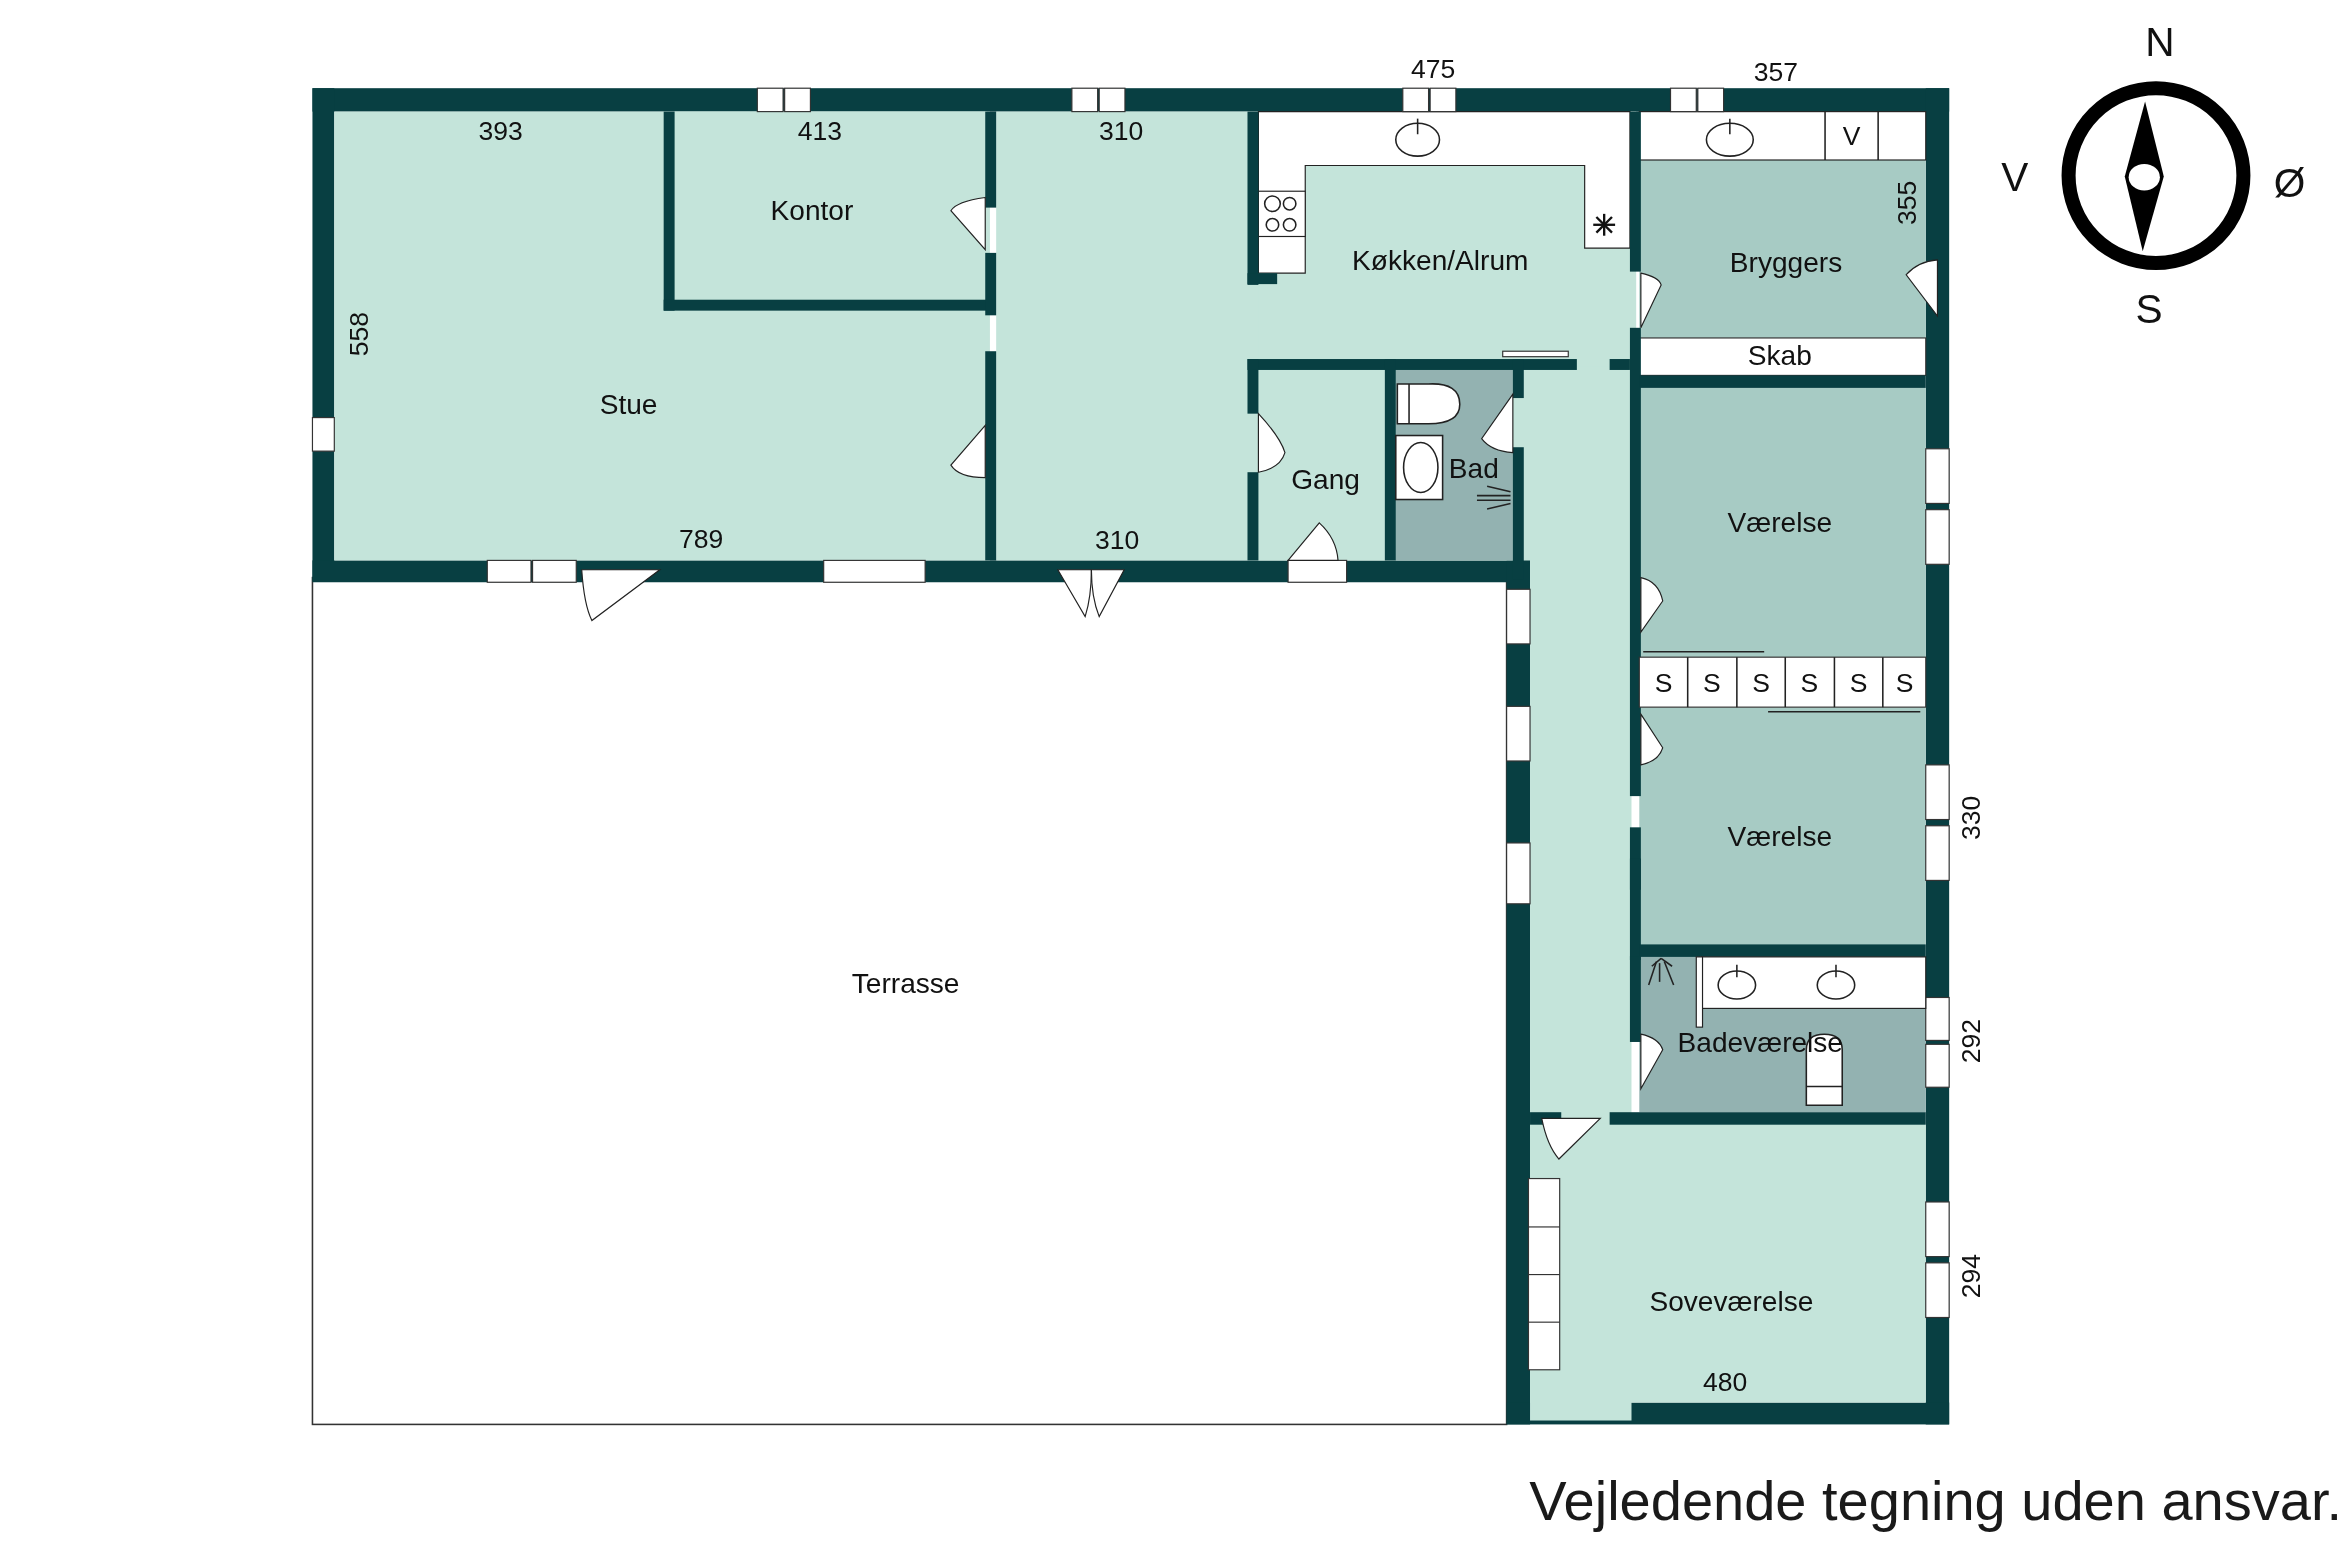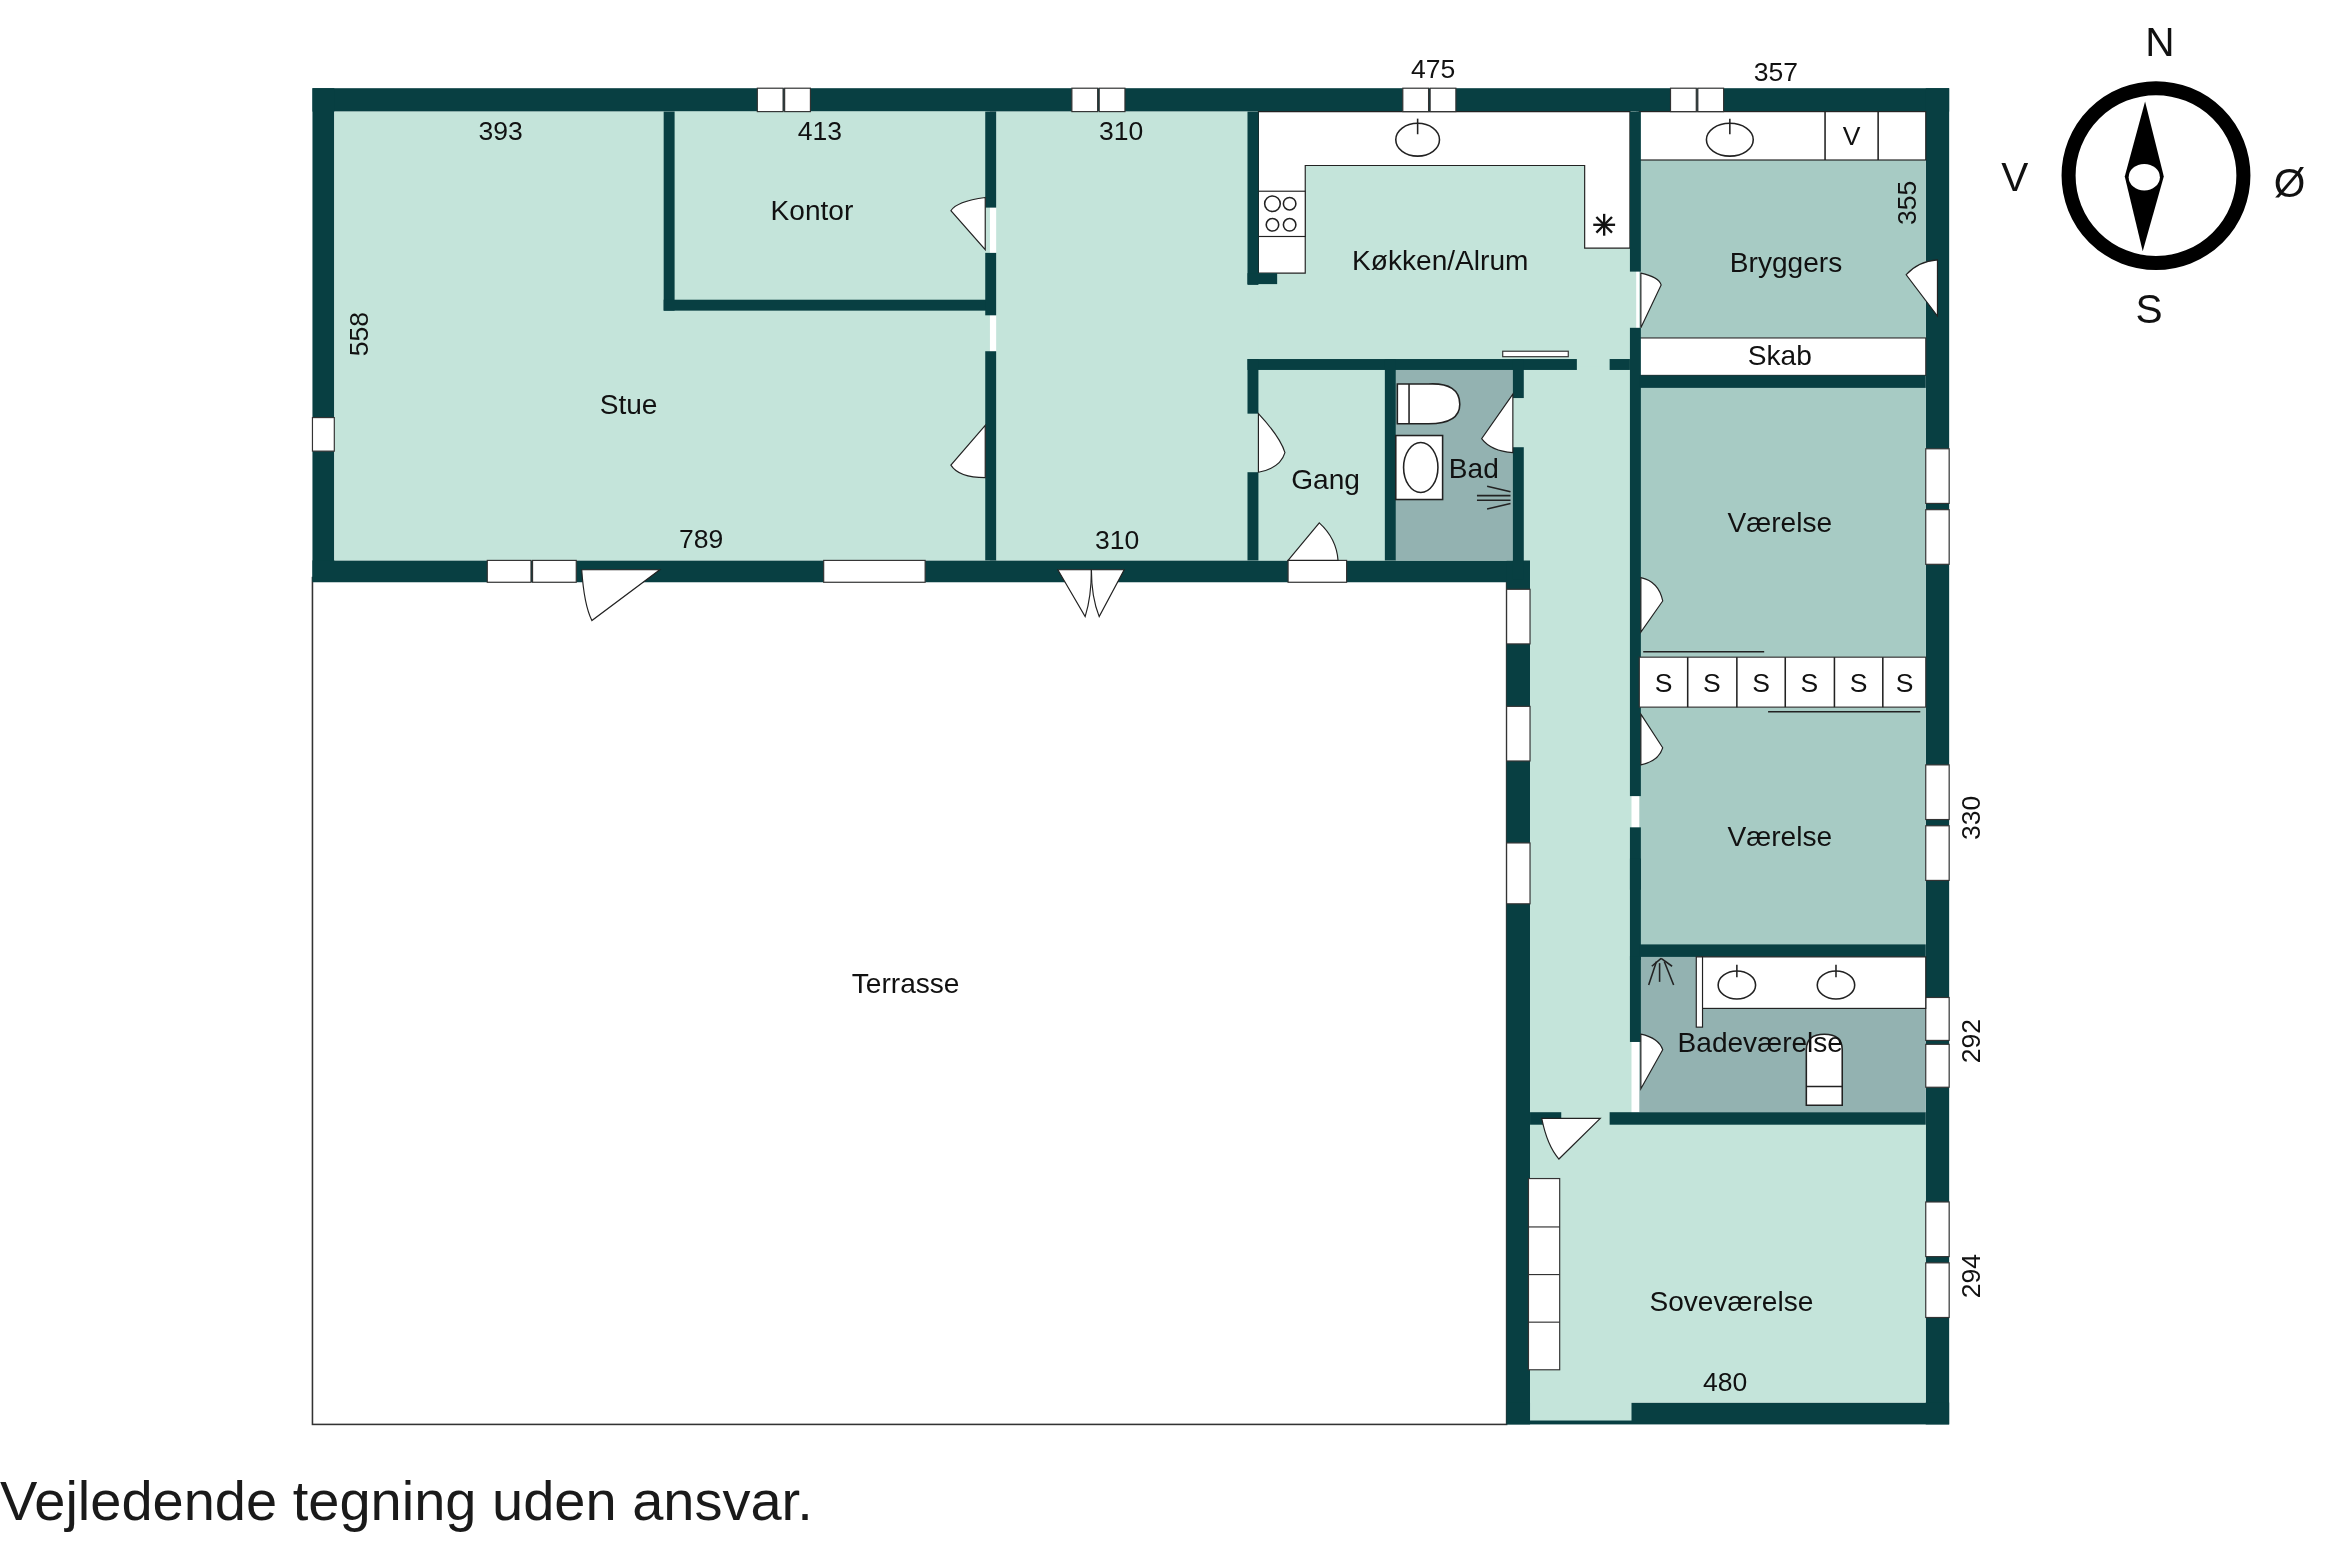--- a/index.html
+++ b/index.html
@@ -5,21 +5,21 @@
   html, body { margin: 0; padding: 0; background: #ffffff; }
   body { width: 2342px; height: 1561px; position: relative; overflow: hidden;
          font-family: "Liberation Sans", sans-serif; }
   #plan { position: absolute; left: 0; top: 0; width: 2342px; height: 1561px; }
   .lbl { font-family: "Liberation Sans", sans-serif; fill: #111111; }
   .room-lbl { font-size: 36px; }
   .dim-lbl { font-size: 34px; }
   .compass-lbl { font-size: 52px; }
   .fixture-line { fill: #ffffff; stroke: #222; stroke-width: 2; }
   .thin { fill: none; stroke: #222; stroke-width: 2; }
-  #disclaimer { position: absolute; left: 0; width: 2342px; top: 1468px; text-align: left;
+  #disclaimer { position: absolute; left: 0; width: 2342px; top: 1468px; text-align: right;
                 font-size: 56px; color: #1a1a1a; font-family: "Liberation Sans", sans-serif; }
 </style>
 </head>
 <body>
 
 <svg id="plan" viewBox="0 0 3000 2000" xmlns="http://www.w3.org/2000/svg">
 
   <rect x="400" y="740" width="1530" height="1085" fill="#ffffff" stroke="#333" stroke-width="2"></rect>
 
   <g fill="#083f42">

